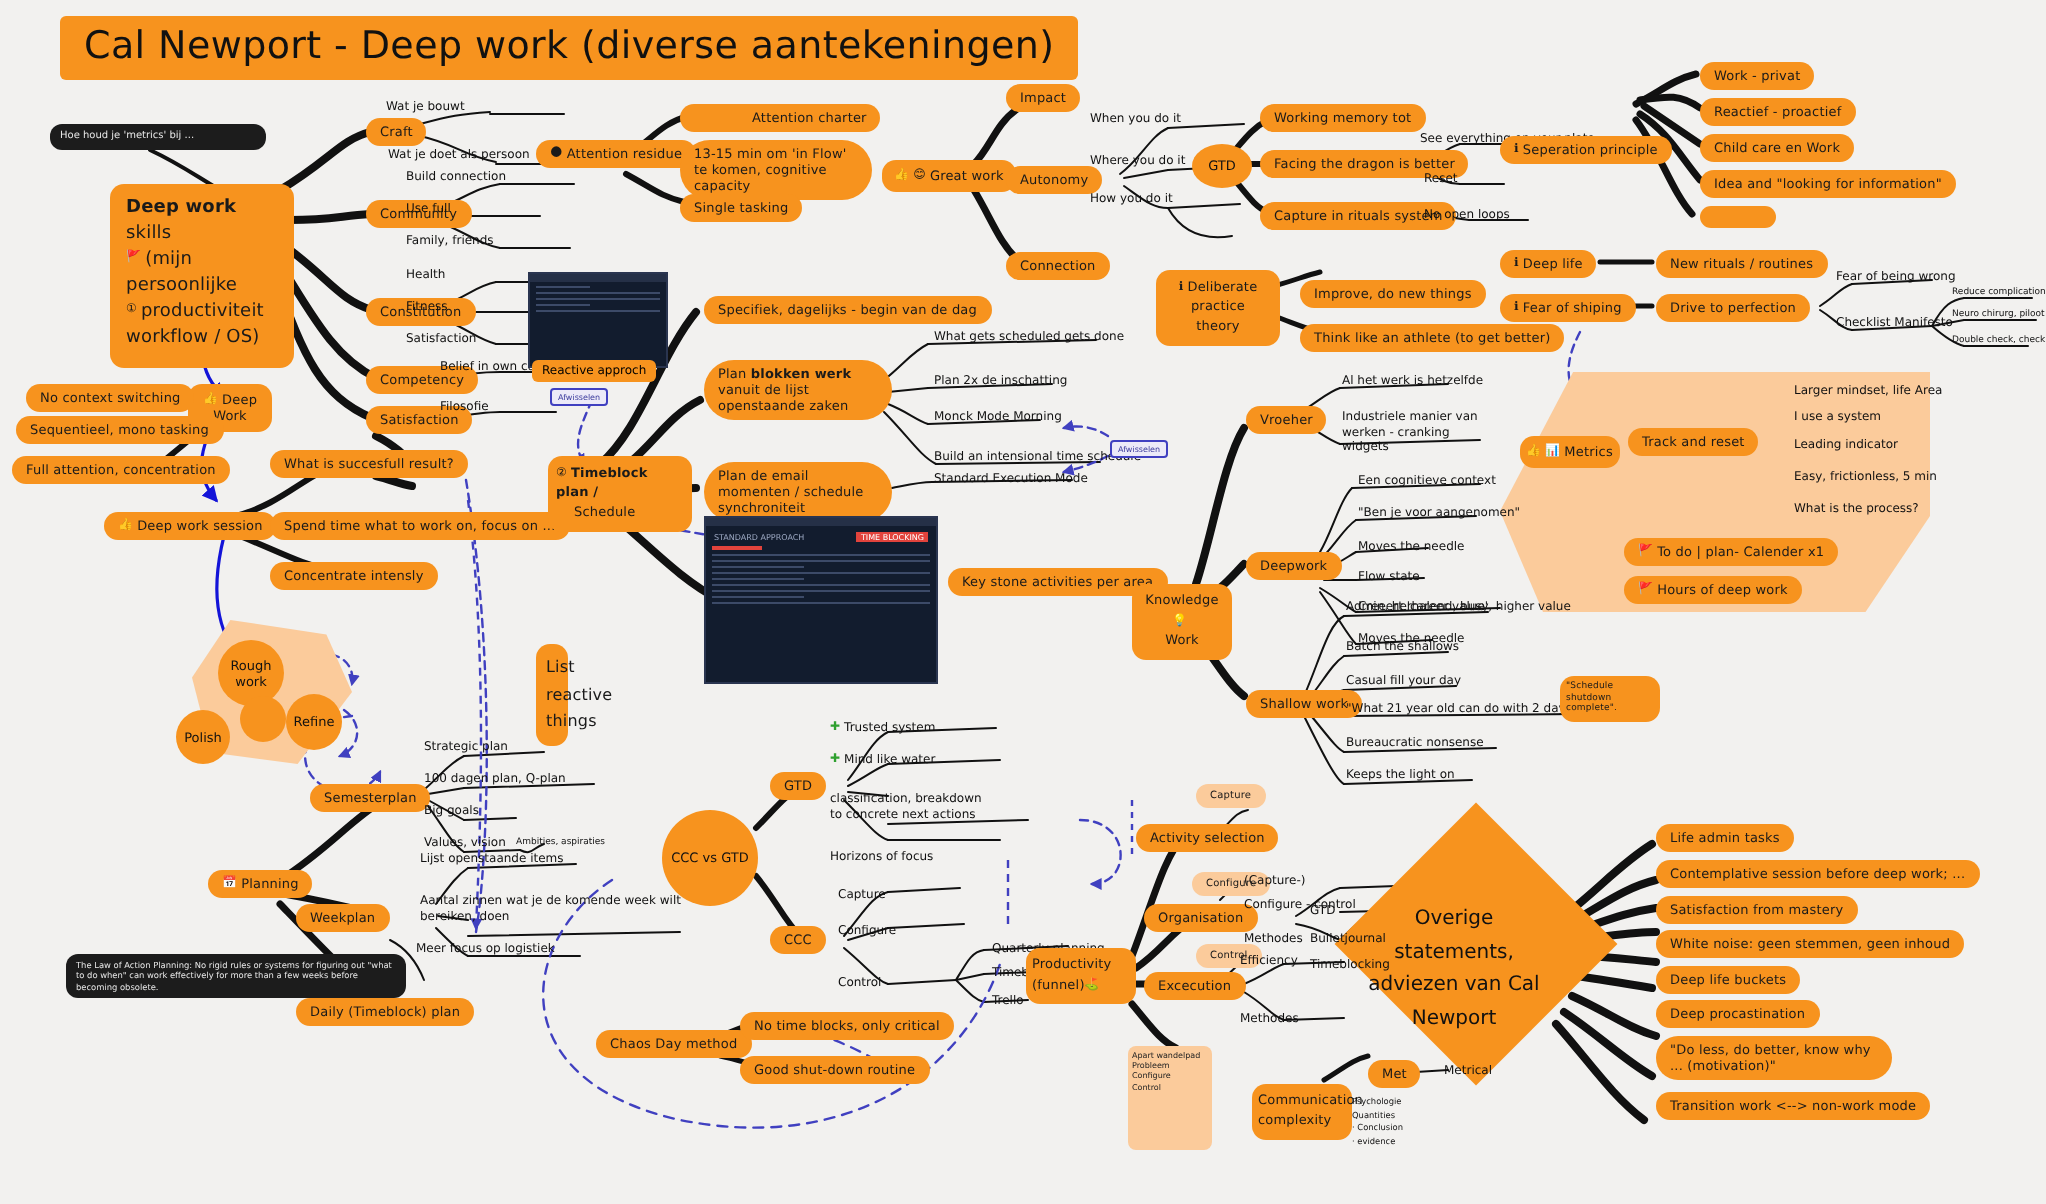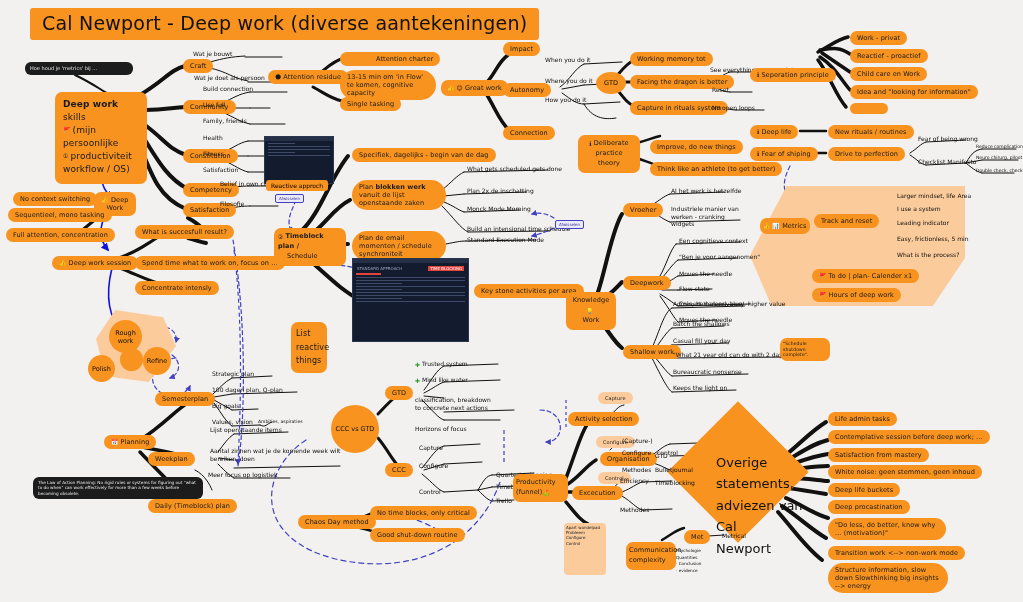--- a/index.html
+++ b/index.html
@@ -513,21 +513,21 @@
       <div class="ln"></div>
       <div class="ln s"></div>
       <div class="ln"></div>
       <div class="ln s"></div>
       <div class="ln"></div>
     <div class="ln"></div>
       <div class="ln s"></div>
       <div class="ln"></div>
   </div>
 
-  <div class="node rect" style="left:268px;top:322px;width:36px;padding:5px;line-height:1.7;font-size:8px;margin-left:23px;">
+  <div class="node rect" style="left:268px;top:322px;width:16px;padding:5px;line-height:1.7;font-size:8px;">
     <span>List</span><br><span>reactive</span><br><span>things</span>
   </div>
 
   <div class="node" style="left:474px;top:268px;margin-top:16px;"><span>Key stone activities per area</span></div>
 
   <div class="node rect" style="left:566px;top:292px;width:50px;text-align:center;padding:4px 3px;line-height:1.5;">
     <span>Knowledge</span><span class="ic">💡</span><br><span>Work</span>
   </div>
   <div class="node" style="left:623px;top:203px;"><span>Vroeher</span></div>
   <div class="node" style="left:623px;top:276px;"><span>Deepwork</span></div>
@@ -585,21 +585,21 @@
   <div class="plain" style="left:496px;top:497px;"><span>Trello</span></div>
 
   <div class="node" style="left:298px;top:515px;"><span>Chaos Day method</span></div>
   <div class="node" style="left:370px;top:506px;"><span>No time blocks, only critical</span></div>
   <div class="node" style="left:370px;top:528px;"><span>Good shut-down routine</span></div>
 
   <div class="node rect" style="left:513px;top:474px;width:55px;padding:4px 3px;line-height:1.5;">
     <span>Productivity</span><br><span>(funnel)</span><span class="ic">⛳</span>
   </div>
   <div class="node" style="left:568px;top:412px;"><span>Activity selection</span></div>
-  <div class="node" style="left:572px;top:452px;margin-left:28px;"><span>Organisation</span></div>
+  <div class="node" style="left:572px;top:452px;"><span>Organisation</span></div>
   <div class="node" style="left:572px;top:486px;"><span>Excecution</span></div>
   <div class="node" style="left:598px;top:392px;background:#fbcb9b;font-size:5px;"><span>Capture</span></div>
   <div class="node" style="left:596px;top:436px;background:#fbcb9b;font-size:5px;"><span>Configure</span></div>
   <div class="node" style="left:598px;top:472px;background:#fbcb9b;font-size:5px;"><span>Control</span></div>
   <div class="plain" style="left:622px;top:437px;"><span>(Capture-)</span></div>
   <div class="plain" style="left:622px;top:449px;"><span>Configure - control</span></div>
   <div class="plain" style="left:622px;top:466px;"><span>Methodes</span></div>
   <div class="plain" style="left:655px;top:452px;"><span>GTD</span></div>
   <div class="plain" style="left:655px;top:466px;"><span>Bulletjournal</span></div>
   <div class="plain" style="left:655px;top:479px;"><span>Timeblocking</span></div>
@@ -617,27 +617,26 @@
     <span>Communication</span><br><span>complexity</span>
   </div>
   <div class="node" style="left:684px;top:530px;"><span>Met</span></div>
   <div class="plain" style="left:722px;top:532px;"><span>Metrical</span></div>
   <div class="plain wrap" style="left:676px;top:548px;width:42px;font-size:4.2px;line-height:1.6;">
     <span>Psychologie</span> <span>Quantities</span><br>
     · <span>Conclusion</span><br>· <span>evidence</span>
   </div>
 
   <div class="diamond" style="left:688px;top:422px;width:100px;height:100px;transform:rotate(45deg);"></div>
-  <div style="position:absolute;left:716px;top:452px;width:94px;text-align:left;z-index:6;font-size:13px;line-height:1.65;color:#111;">
+  <div style="position:absolute;left:680px;top:452px;width:94px;text-align:center;z-index:6;font-size:10px;line-height:1.65;color:#111;">
     <span>Overige statements,</span><br><span>adviezen van Cal</span><br><span>Newport</span>
   </div>
 
   <div class="node" style="left:828px;top:412px;"><span>Life admin tasks</span></div>
   <div class="node" style="left:828px;top:430px;"><span>Contemplative session before deep work; ...</span></div>
   <div class="node" style="left:828px;top:448px;"><span>Satisfaction from mastery</span></div>
   <div class="node" style="left:828px;top:465px;"><span>White noise: geen stemmen, geen inhoud</span></div>
   <div class="node" style="left:828px;top:483px;"><span>Deep life buckets</span></div>
   <div class="node" style="left:828px;top:500px;"><span>Deep procastination</span></div>
   <div class="node wrap" style="left:828px;top:518px;width:118px;"><span>"Do less, do better, know why ... (motivation)"</span></div>
   <div class="node" style="left:828px;top:546px;"><span>Transition work &lt;--&gt; non-work mode</span></div>
-  <div class="node wrap" style="left:828px;top:563px;width:120px;"><span>Structure information, slow down Slowthinking big insights --&gt; energy</span></div>
 
 </div>
 
 </body></html>

